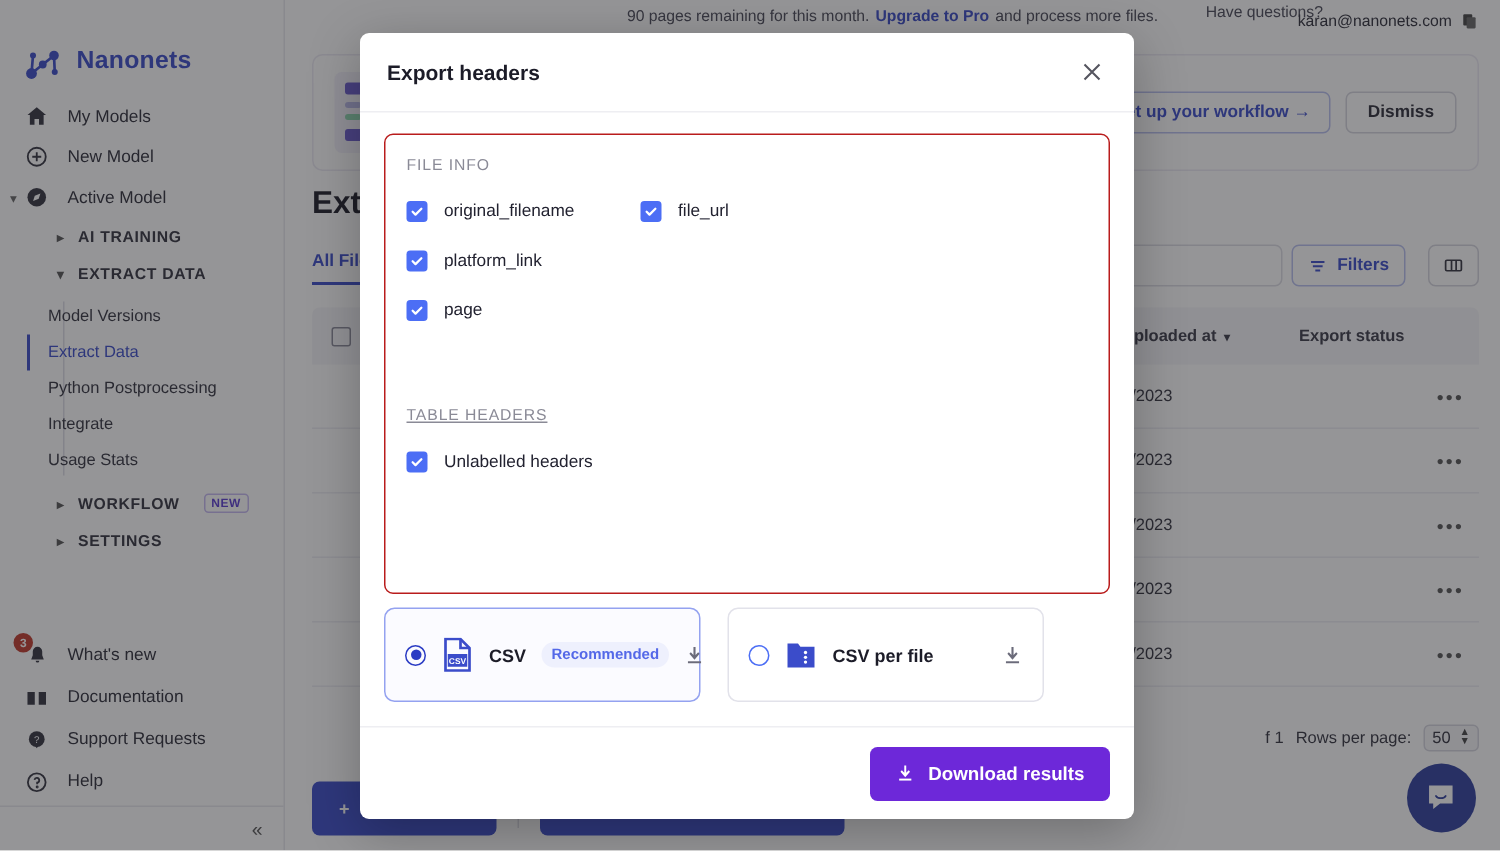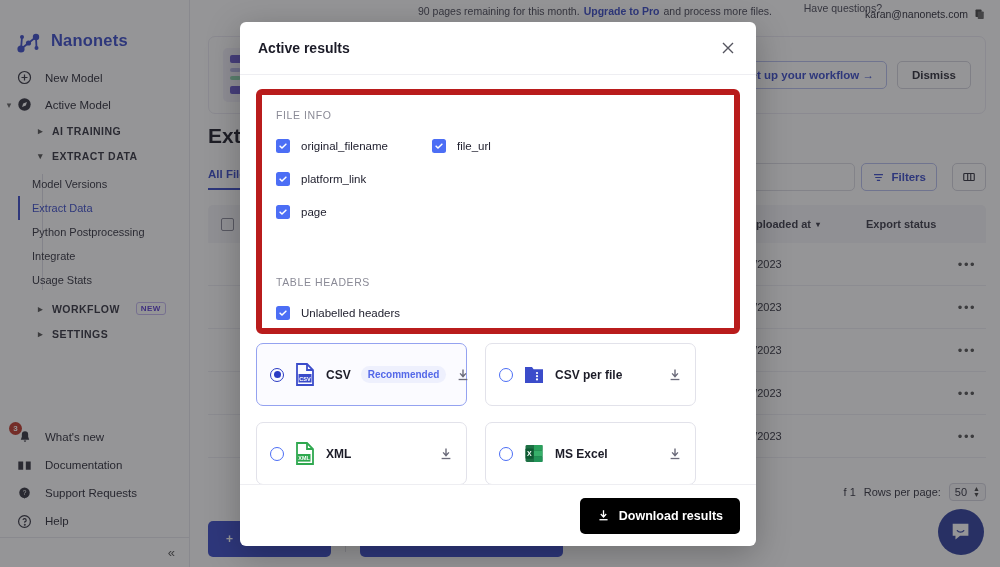--- a/index.html
+++ b/index.html
@@ -182,24 +182,24 @@
   .modal-head {
     height: 53px; display: flex; align-items: center; padding: 0 18px;
     border-bottom: 1px solid #eeeef2; flex: 0 0 53px;
   }
   .modal-title { font-size: 14px; font-weight: 700; color: #1c1c28; }
   .modal-close { margin-left: auto; width: 20px; height: 20px; cursor: pointer; color: #55555f; }
 
   .modal-body { flex: 1; padding: 14px 16px 0 16px; overflow: hidden; }
 
   .opt-panel {
-    border: 6px solid #b91c1c; border-radius: 6px; padding: 14px 14px 16px 14px; height: 245px;
+    border: 1px solid #b91c1c; border-radius: 6px; padding: 14px 14px 16px 14px; height: 307px;
   }
   .group-title { font-size: 10.5px; color: #8a8a96; letter-spacing: .6px; margin-bottom: 18px; }
-  .group-title.second { margin-top: 38px; }
+  .group-title.second { margin-top: 38px; text-decoration: underline; }
 
   .chk-grid { display: flex; flex-wrap: wrap; }
   .chk-cell { display: flex; align-items: center; gap: 11px; width: 156px; margin-bottom: 19px; cursor: pointer; }
   .chk-cell.wide { width: 100%; }
   .chk-box {
     width: 14px; height: 14px; border-radius: 2.5px; background: #4c6ef5;
     display: flex; align-items: center; justify-content: center; flex: 0 0 14px;
   }
   .chk-box svg { width: 10px; height: 10px; }
   .chk-label { font-size: 11.5px; color: #222230; }
@@ -222,21 +222,21 @@
     font-size: 10px; color: #5468e8; background: #eef0fd; border-radius: 9px;
     padding: 3px 7px; font-weight: 600;
   }
   .dl-ico { margin-left: auto; width: 14px; color: #6b6b7a; }
 
   .modal-foot {
     height: 62px; border-top: 1px solid #eeeef2; display: flex; align-items: center;
     justify-content: flex-end; padding: 0 16px; flex: 0 0 62px;
   }
   .dl-btn {
-    background: #000000; color: #fff; border: none; border-radius: 5px; font-size: 12.5px;
+    background: #6d28d9; color: #fff; border: none; border-radius: 5px; font-size: 12.5px;
     font-weight: 600; padding: 11px 17px; display: flex; align-items: center; gap: 9px; cursor: pointer;
   }
   svg { display: block; }
 </style>
 </head>
 <body>
 
 <div class="root">
 
   <div class="bg-page">
@@ -250,20 +250,28 @@
             <circle cx="20" cy="6" r="3.2" fill="#3b4cca"></circle>
             <circle cx="20.5" cy="17" r="2" fill="#3b4cca"></circle>
             <circle cx="6" cy="6" r="2" fill="#3b4cca"></circle>
             <path d="M5 18 L6 6 M5 18 L20 6 M20 6 L20.5 17" stroke="#3b4cca" stroke-width="1.8" fill="none"></path>
           </svg>
         </span>
         <span class="brand-name">Nanonets</span>
       </div>
 
       <div class="nav">
+        <div class="nav-item">
+          <span class="ico">
+            <svg viewBox="0 0 16 16" width="15" height="15" fill="#33333f">
+                <path d="M8 1.6 1.4 7.1h1.7V14h3.3v-4h3.2v4h3.3V7.1h1.7z"></path>
+              </svg>
+          </span>
+          <span>My Models</span>
+        </div>
         <div class="nav-item">
           <span class="ico">
             <svg viewBox="0 0 16 16" width="15" height="15" fill="none" stroke="#33333f" stroke-width="1.3">
                 <circle cx="8" cy="8" r="6.4"></circle>
                 <path d="M8 4.8v6.4M4.8 8h6.4"></path>
               </svg>
           </span>
           <span>New Model</span>
         </div>
         <div class="nav-item">
@@ -507,21 +515,21 @@
             <path d="M9 11.5c1.4 2.2 5.6 2.2 7 0" stroke="#2e3f9e" stroke-width="1.3" fill="none" stroke-linecap="round"></path>
           </svg>
       </div>
     </div>
   </div>
 
   <div class="scrim"></div>
 
   <div class="modal">
     <div class="modal-head">
-      <div class="modal-title">Active results</div>
+      <div class="modal-title">Export headers</div>
       <div class="modal-close">
         <svg viewBox="0 0 20 20" width="20" height="20" stroke="#55555f" stroke-width="1.4" fill="none">
             <path d="M5 5l10 10M15 5L5 15"></path>
           </svg>
       </div>
     </div>
 
     <div class="modal-body">
       <div class="opt-panel">
         <div class="group-title">FILE INFO</div>

